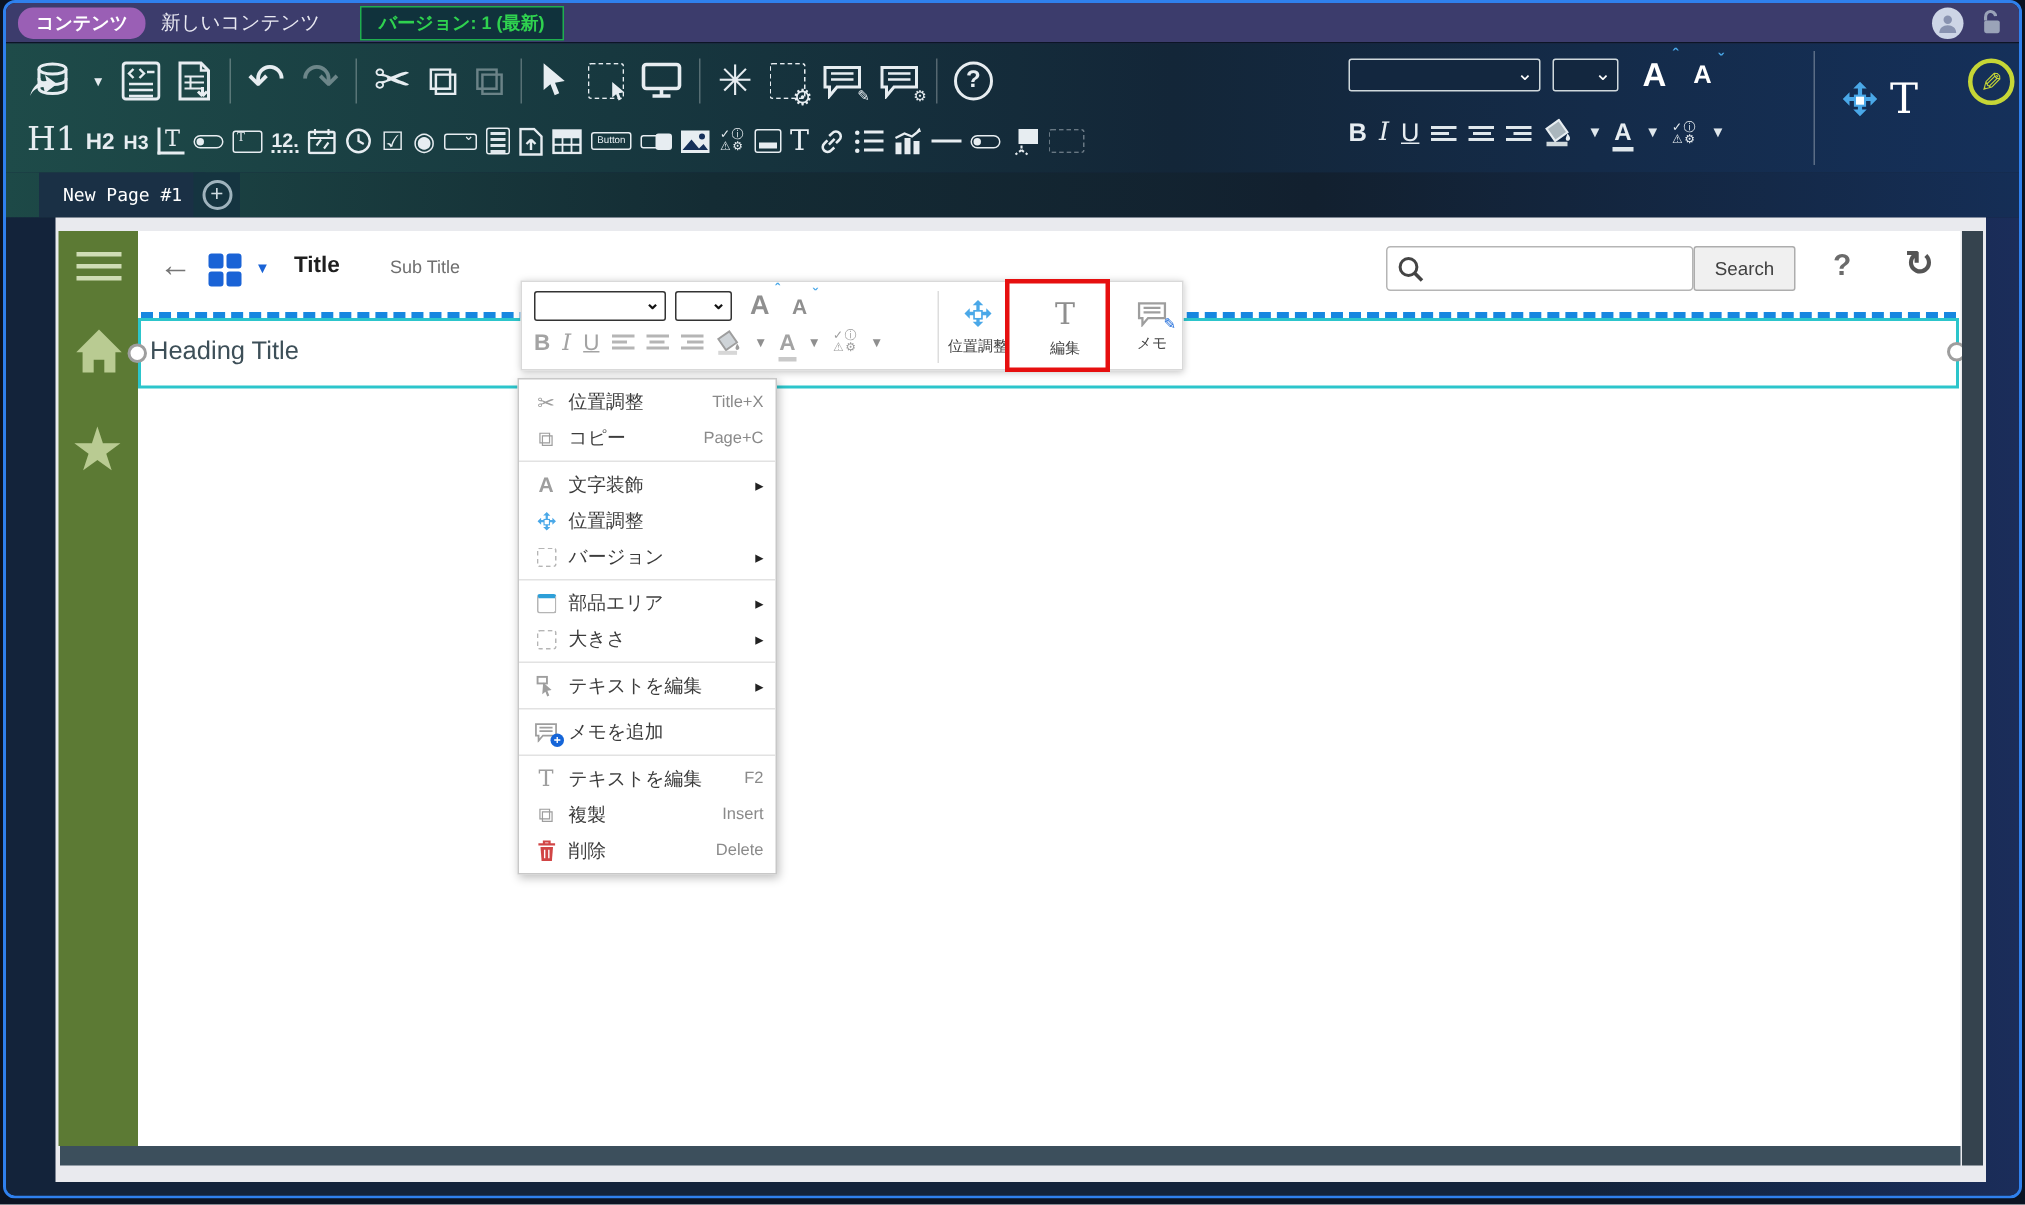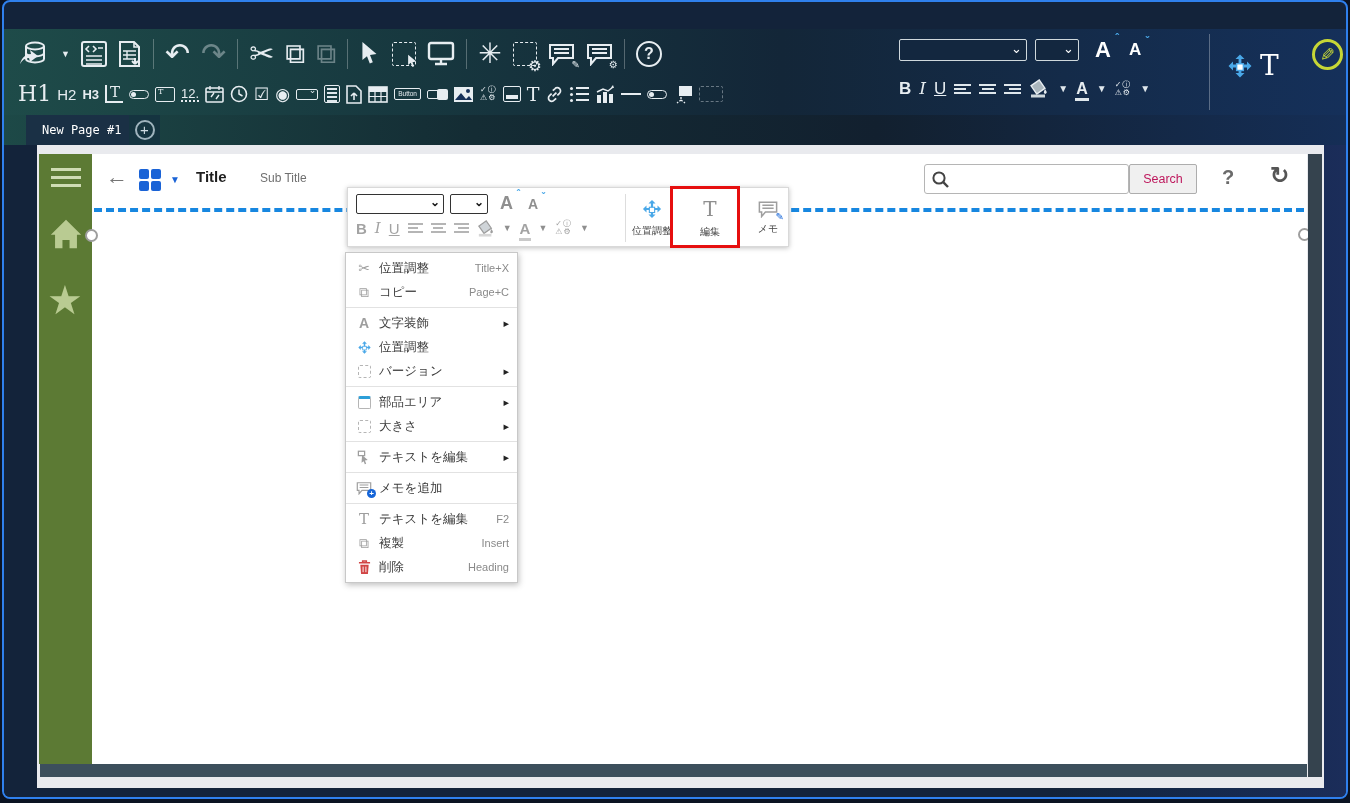--- a/index.html
+++ b/index.html
@@ -71,21 +71,21 @@
 
   
   .c-back{position:absolute;left:14px;top:12px;color:#757575;font-size:22px;line-height:1;}
   .gridico{position:absolute;left:46px;top:14px;}
   .grid-caret{position:absolute;left:78px;top:20px;color:#1a63d6;font-size:10px;}
   .c-title{position:absolute;left:104px;top:14px;font-size:15px;font-weight:bold;color:#1f1f1f;}
   .c-subtitle{position:absolute;left:168px;top:17px;font-size:12px;color:#6f6f6f;}
   .searchwrap{position:absolute;left:832px;top:10px;width:205px;height:30px;border:1px solid #b5b5b5;border-radius:3px;background:#fff;}
   .searchwrap input{position:absolute;left:30px;top:1px;width:168px;height:26px;border:none;outline:none;font-size:13px;font-family:"Liberation Sans",sans-serif;}
   .mag{position:absolute;left:6px;top:5px;}
-  .searchbtn{position:absolute;left:1037px;top:10px;width:68px;height:30px;background:#f0f0f0;border:1px solid #adadad;border-radius:2px;font-size:12.5px;color:#be185d;display:flex;align-items:center;justify-content:center;}
+  .searchbtn{position:absolute;left:1037px;top:10px;width:68px;height:30px;background:#f0f0f0;border:1px solid #adadad;border-radius:2px;font-size:12.5px;color:#404040;display:flex;align-items:center;justify-content:center;}
   .c-help{position:absolute;left:1130px;top:12px;color:#6b6b6b;font-size:20px;font-weight:bold;}
   .c-refresh{position:absolute;left:1178px;top:8px;color:#555;font-size:23px;font-weight:bold;}
 
   
   .dashline{position:absolute;left:2px;top:54px;width:1210px;border-top:4px dashed #1787e0;}
   .headblock{position:absolute;left:0;top:58px;width:1214px;height:47px;border:2px solid #2cc5cb;background:#fff;}
   .headtext{position:absolute;left:6px;top:10px;font-size:17px;color:#3d4f58;}
   .handle{position:absolute;width:13px;height:13px;border-radius:50%;background:#fff;border:2px solid #9e9e9e;}
   .handle.l{left:-7px;top:75px;} .handle.r{left:1206px;top:74px;}
 
@@ -126,20 +126,39 @@
   .bubwrap{position:relative;}
   .plusbadge{position:absolute;right:-4px;bottom:-3px;width:9px;height:9px;background:#1565d8;border-radius:50%;color:#fff;font-size:8px;line-height:9px;text-align:center;font-weight:bold;}
   .penbadge{position:absolute;right:-5px;bottom:-4px;color:#1565d8;font-size:10px;}
   svg{display:block;}
 </style>
 </head>
 <body>
 
 <div class="window">
 
+  <div class="topbar">
+    <span class="badge">コンテンツ</span>
+    <span class="doc-title">新しいコンテンツ</span>
+    <span class="version">バージョン: 1 (最新)</span>
+    <span class="top-right">
+      <span class="avatar">
+        <svg width="15" height="15" viewBox="0 0 16 16">
+            <circle cx="8" cy="5.5" r="3" fill="#8892b0"></circle>
+            <path d="M2 15c0-3.5 2.7-5.5 6-5.5s6 2 6 5.5z" fill="#8892b0"></path>
+          </svg>
+      </span>
+      <span>
+        <svg width="17" height="18" viewBox="0 0 18 19">
+            <path d="M5 8V5.5A3.5 3.5 0 0 1 12 5" fill="none" stroke="#9aa3b8" stroke-width="2.2"></path>
+            <rect x="4" y="8" width="11" height="9" rx="1.5" fill="#9aa3b8"></rect>
+          </svg>
+      </span>
+    </span>
+  </div>
 
   <div class="toolbar">
     <div class="row1">
       <span class="tb">
         <svg width="30" height="28" viewBox="0 0 30 28">
             <ellipse cx="17" cy="6" rx="9" ry="3.4" fill="none" stroke="#e7edf1" stroke-width="2"></ellipse>
             <path d="M8 6v7c0 1.9 4 3.4 9 3.4s9-1.5 9-3.4V6" fill="none" stroke="#e7edf1" stroke-width="2"></path>
             <path d="M8 12v7c0 1.9 4 3.4 9 3.4s9-1.5 9-3.4v-7" fill="none" stroke="#e7edf1" stroke-width="2"></path>
             <path d="M2 24c2-7 6-10 11-10l-1-4 8 6-8 6-1-4c-4 0-7 2-9 6z" fill="#e7edf1"></path>
           </svg>
@@ -223,34 +242,34 @@
         </span>
       <span class="ddl small">
           <span class="ch">⌄</span>
         </span>
       <span class="fontsz" style="margin-left:8px"><span>A</span><sup>ˆ</sup></span>
       <span class="fontsz smaller" style="margin-left:10px"><span>A</span><sup>ˇ</sup></span>
     </div>
 
     <div class="row2">
       <span class="tb" style="font-size:22px;font-family:'DejaVu Serif',serif">H1</span>
-      <span class="tb" style="font-size:15px;font-weight:normal">H2</span>
+      <span class="tb" style="font-size:15px;font-weight:bold">H2</span>
       <span class="tb" style="font-size:13px;font-weight:bold">H3</span>
       <span class="tb">
           <span style="border-bottom:2px solid #e7edf1;border-left:2px solid #e7edf1;padding:0 3px 1px 3px;font-size:15px;font-family:'DejaVu Serif',serif">T</span>
         </span>
       <span class="tb">
           <span class="pillico">
             <b></b>
           </span>
         </span>
       <span class="tb">
           <span class="boxico" style="width:20px;height:15px;font-size:8px;padding-left:2px;font-family:'DejaVu Serif',serif">T</span>
         </span>
-      <span class="tb" style="font-size:13px;font-weight:normal;border-bottom:2px dotted #e7edf1">12.</span>
+      <span class="tb" style="font-size:13px;font-weight:bold;border-bottom:2px dotted #e7edf1">12.</span>
       <span class="tb">
         <svg width="19" height="18" viewBox="0 0 19 18">
             <rect x="1" y="3" width="17" height="14" rx="1" fill="none" stroke="#e7edf1" stroke-width="1.6"></rect>
             <path d="M5 1v4M14 1v4M1 7h17M6 12l3-4M11 14l3-4" stroke="#e7edf1" stroke-width="1.4"></path>
           </svg>
       </span>
       <span class="tb">
         <svg width="18" height="18" viewBox="0 0 18 18">
             <circle cx="9" cy="9" r="7.5" fill="none" stroke="#e7edf1" stroke-width="1.6"></circle>
             <path d="M9 4.5V9l3.5 2" stroke="#e7edf1" stroke-width="1.5" fill="none"></path>
@@ -469,20 +488,23 @@
       </span>
       <input value="" style="">
     </span>
     <span class="searchbtn">
         <span>Search</span>
       </span>
     <span class="c-help">?</span>
     <span class="c-refresh">↻</span>
 
     <div class="dashline"></div>
+    <div class="headblock">
+      <span class="headtext">Heading Title</span>
+    </div>
     <span class="handle l"></span>
     <span class="handle r"></span>
 
     <div class="panel">
       <div class="p-row1">
         <span class="wsel">
             <span class="ch">⌄</span>
           </span>
         <span class="wsel small">
             <span class="ch">⌄</span>
@@ -635,21 +657,21 @@
       </div>
       <div class="mi">
         <span class="mico">
           <svg width="13" height="15" viewBox="0 0 14 16">
               <path d="M1 3h12M5 3V1h4v2" stroke="#d14545" stroke-width="1.6" fill="none"></path>
               <path d="M2.5 5h9l-.8 10h-7.4z" fill="#d14545"></path>
               <path d="M5.5 7v6M8.5 7v6" stroke="#fff" stroke-width="1"></path>
             </svg>
         </span>
         <span class="mlabel">削除</span>
-        <span class="mshort">Heading</span>
+        <span class="mshort">Delete</span>
       </div>
     </div>
   </div>
 
   <div class="vscroll"></div>
   <div class="hscroll"></div>
 
 </div>
 
 </body></html>

